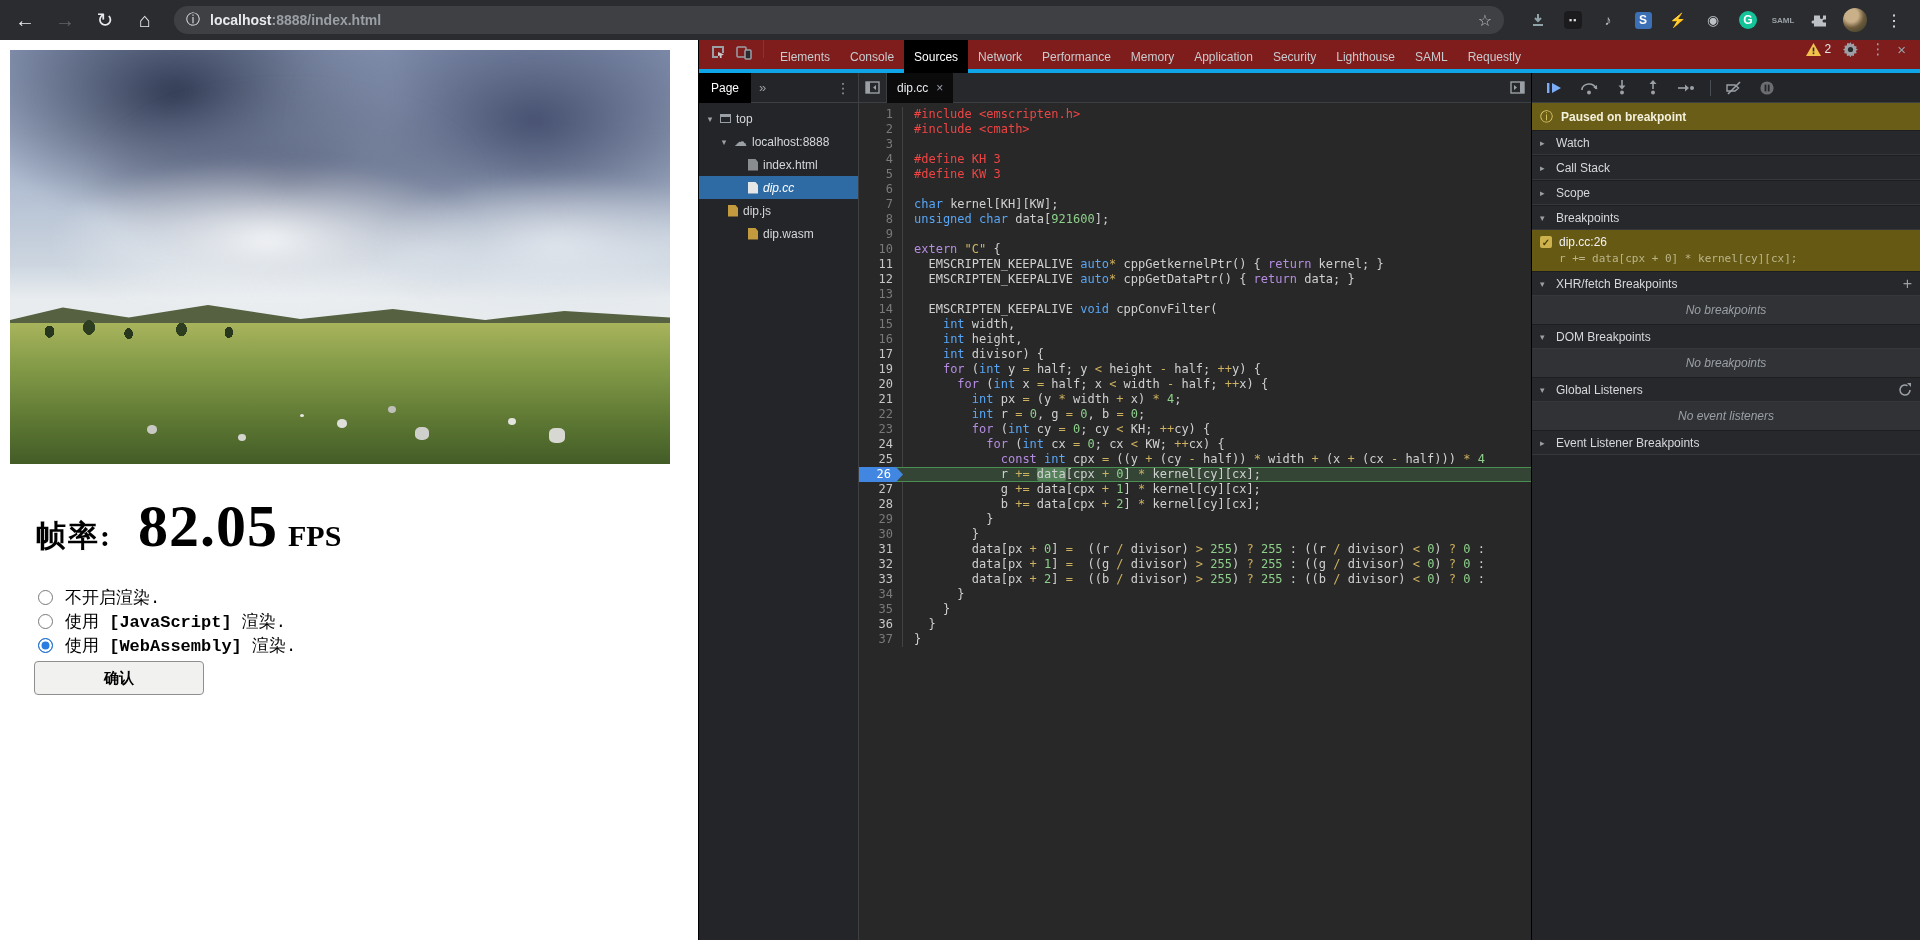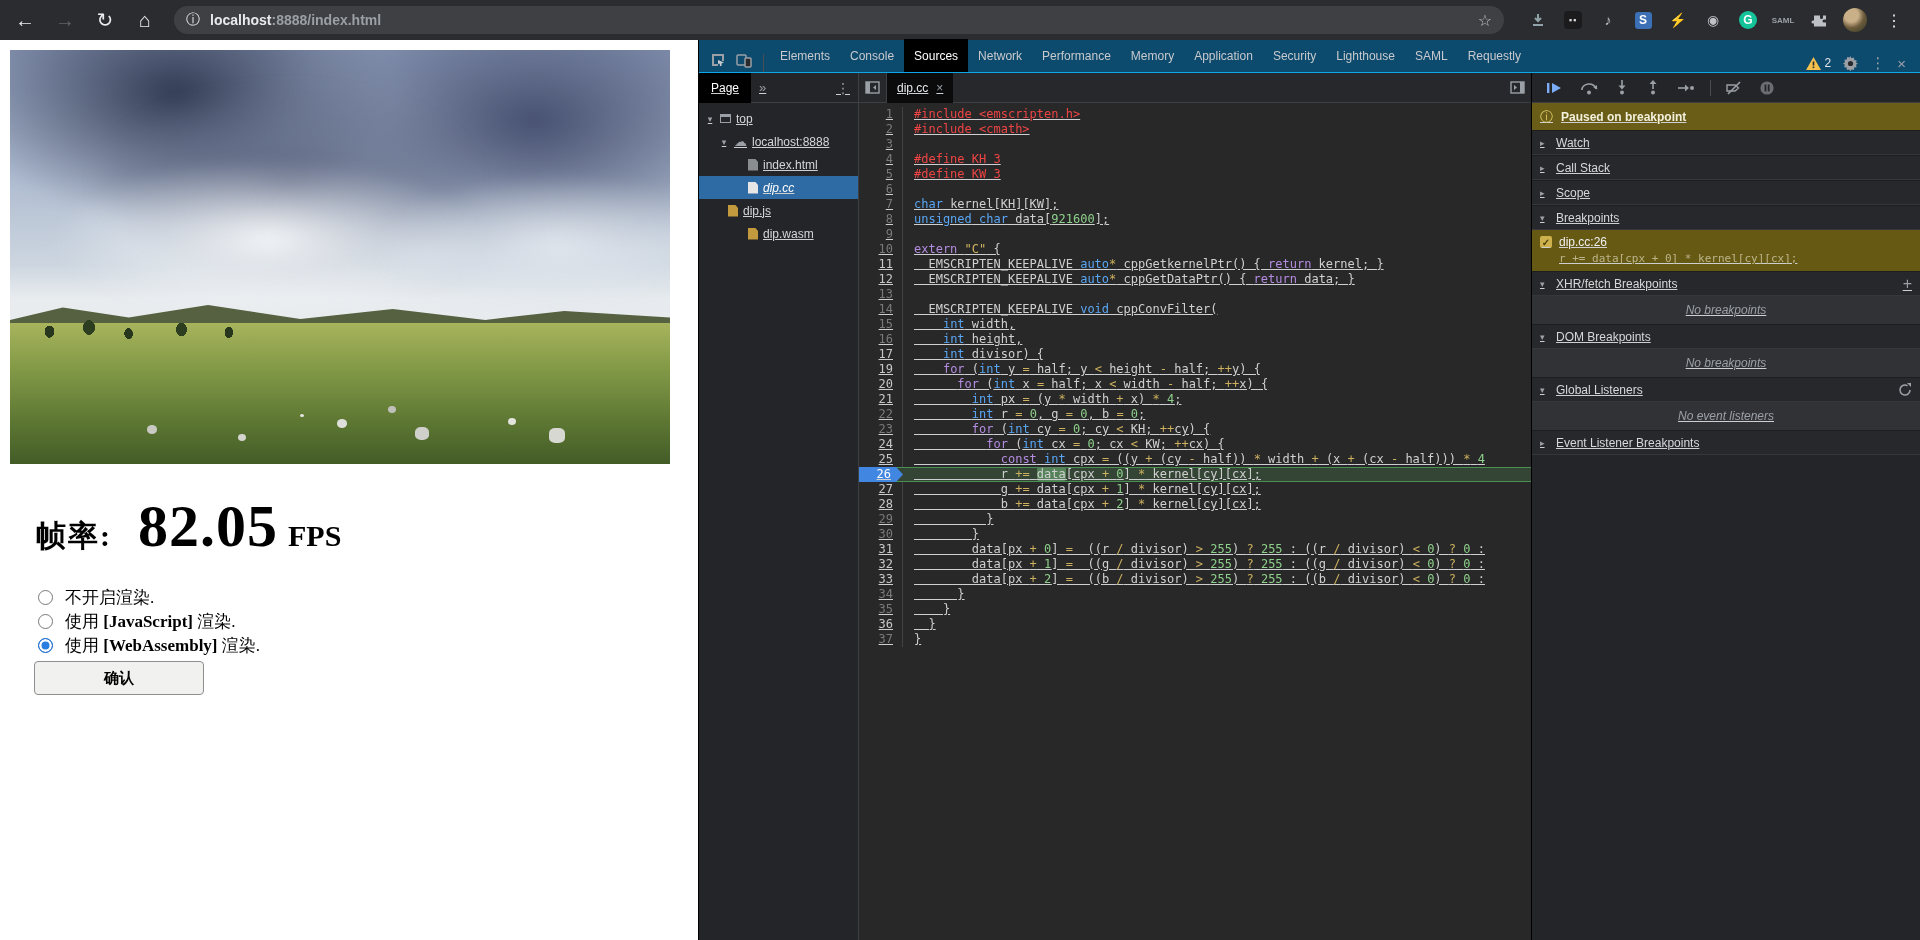--- a/index.html
+++ b/index.html
@@ -55,44 +55,44 @@
     box-shadow:40px 8px 0 3px #dededa, 120px 18px 0 5px #cfcfcb, 210px 6px 0 2px #e4e4df,
                255px 20px 0 6px #d8d8d3, -150px 14px 0 3px #c9c9c3, -60px 22px 0 2px #d5d5d0,
                90px -6px 0 2px #bfc0ba; }
 
   .fps-row { position:absolute; left:36px; top:452px; display:flex; align-items:baseline;
     font-family:"Liberation Serif", serif; color:#000; }
   .fps-label { font-size:30px; font-weight:bold; letter-spacing:2px; }
   .fps-value { font-size:60px; font-weight:bold; margin-left:26px; letter-spacing:1px; }
   .fps-unit { font-size:30px; font-weight:bold; margin-left:10px; }
 
-  .options { position:absolute; left:38px; top:545px; font-family:Liberation Serif, serif;
+  .options { position:absolute; left:38px; top:545px; font-family:Liberation Mono, monospace;
     font-size:17px; color:#000; }
   .opt { display:flex; align-items:center; height:24px; gap:12px; }
   .radio { width:15px; height:15px; border:1.5px solid #77797c; border-radius:50%; background:#fff;
     position:relative; flex:0 0 auto; }
   .radio.sel { border-color:#1669c9; background:#2a7de1; box-shadow:inset 0 0 0 2.5px #fff; }
   .confirm { position:absolute; left:34px; top:621px; width:170px; height:34px;
     background:#f1f1f0; border:1px solid #8f8f8f; border-radius:4px; font-size:15px; font-weight:bold;
     font-family:"Liberation Serif", serif; color:#000; }
 
   
   .devtools { position:absolute; left:698px; top:40px; width:1222px; height:900px;
     background:#242528; color:#cdcfd2; font-size:12px; border-left:1px solid #000; }
-  .dt-tabs { height:33px; background:#0c4a6e; border-bottom:1px solid #0ea5e9;
-    display:flex; align-items:flex-end; padding:0 6px; }
+  .dt-tabs { height:33px; background:#7f1d1d; border-bottom:4px solid #0ea5e9;
+    display:flex; align-items:flex-start; padding:0 6px; }
   .dt-tabs .tool-ic { width:26px; height:24px; display:flex; align-items:center; justify-content:center; }
   .dt-tabs .sep { width:1px; height:18px; background:#4a4d51; margin:0 6px; }
   .dt-tab { padding:0 10px; height:33px; display:flex; align-items:center; color:#c8cacd; white-space:nowrap; }
   .dt-tab.active { background:#000; color:#fff; }
   .dt-right { margin-left:auto; display:flex; align-items:center; gap:12px; padding-right:8px; }
   .warn { display:flex; align-items:center; gap:4px; color:#e3e5e8; }
   .gray-ic { color:#9aa0a6; font-size:15px; }
 
-  .dt-main { display:flex; height:867px;text-decoration:underline; }
+  .dt-main { display:flex; height:867px; }
 
   
   .navigator { width:160px; border-right:1px solid #3c4043; display:flex; flex-direction:column; }
   .nav-head { height:30px; border-bottom:1px solid #3c4043; display:flex; align-items:center; }
   .nav-head .ptab { height:30px; display:flex; align-items:center; padding:0 12px; background:#000; color:#fff; }
   .nav-head .more { color:#9aa0a6; padding:0 8px; font-size:13px; }
   .nav-head .kebab { margin-left:auto; color:#9aa0a6; padding:0 8px; font-size:14px; }
   .tree { padding-top:4px; }
   .trow { height:23px; display:flex; align-items:center; gap:5px; color:#d5d7da; white-space:nowrap; }
   .trow .tri { width:10px; text-align:center; color:#9aa0a6; font-size:9px; flex:0 0 auto; }

